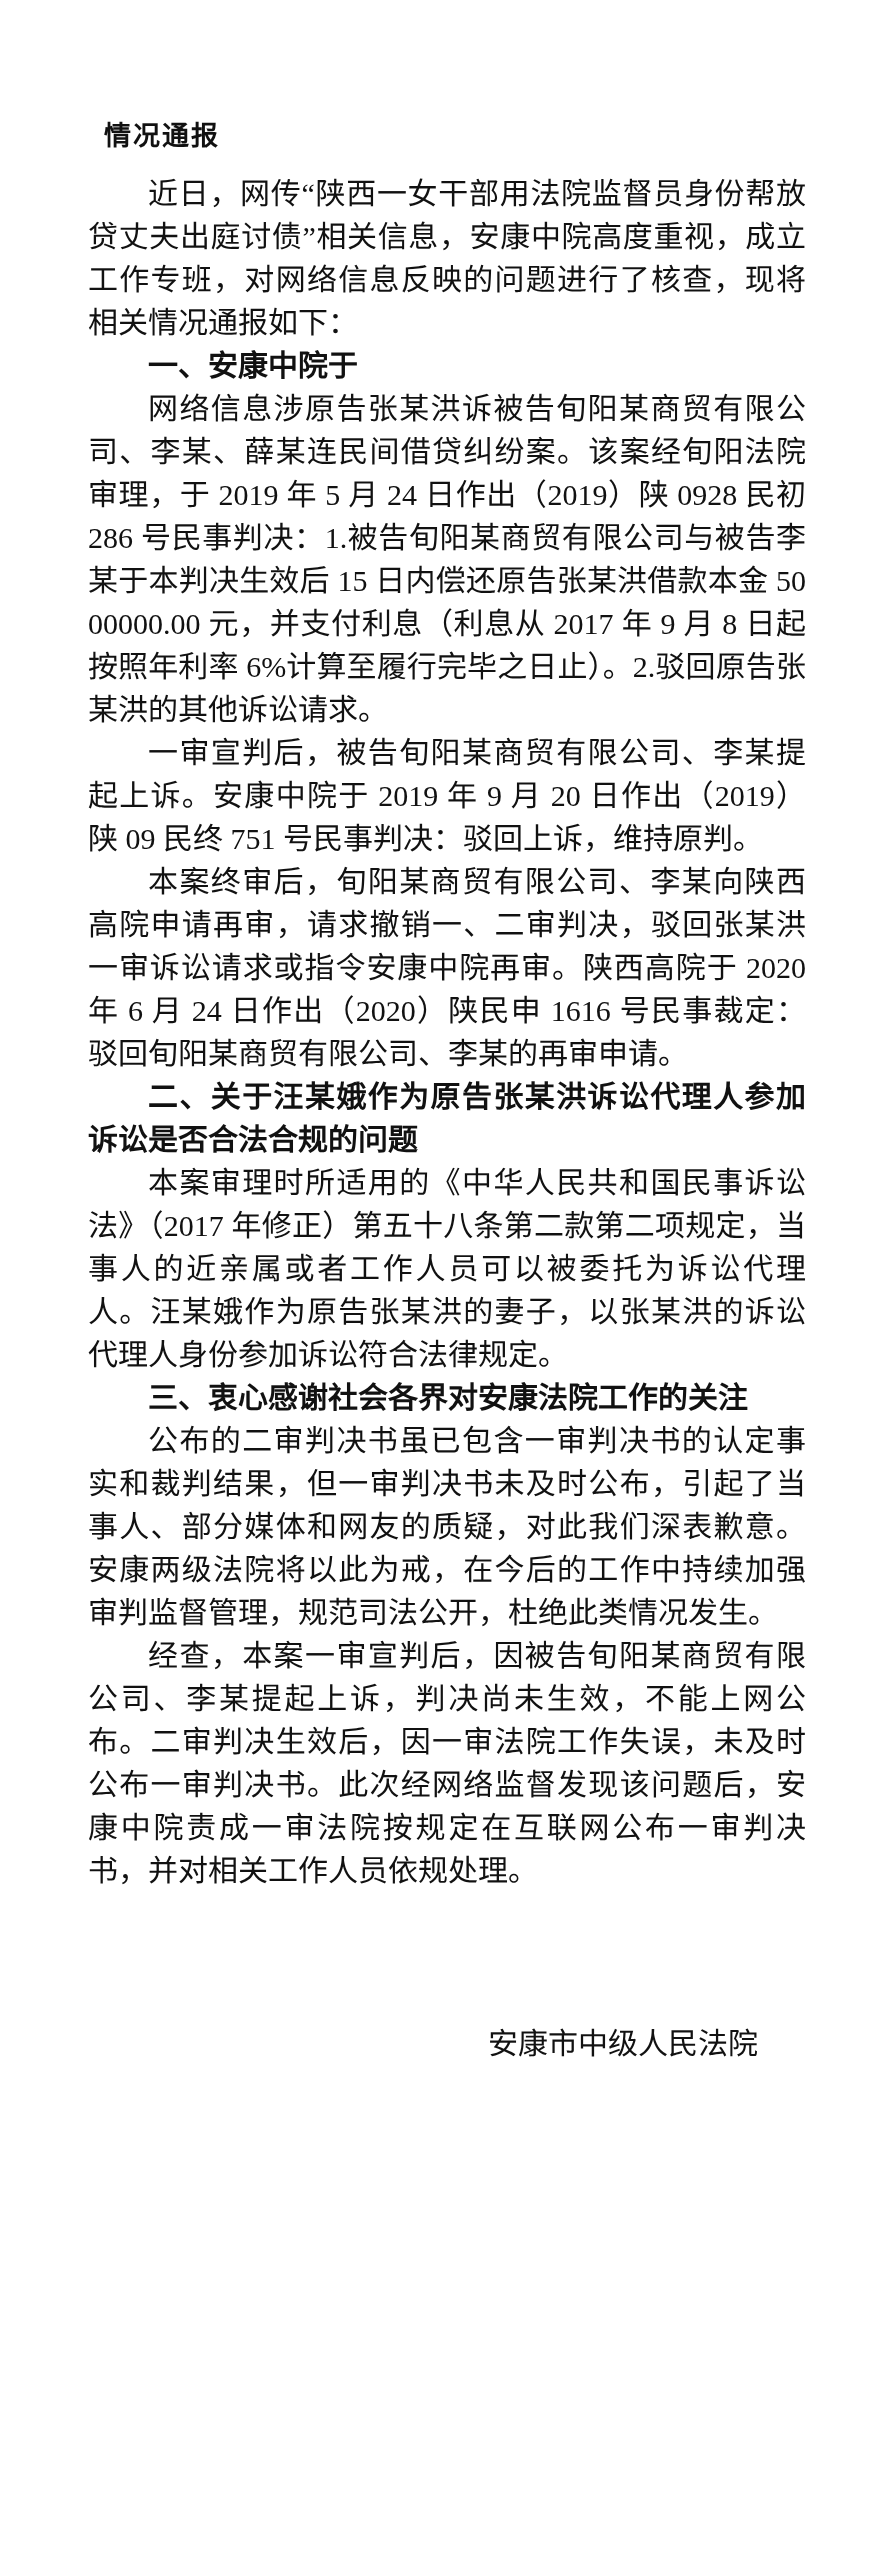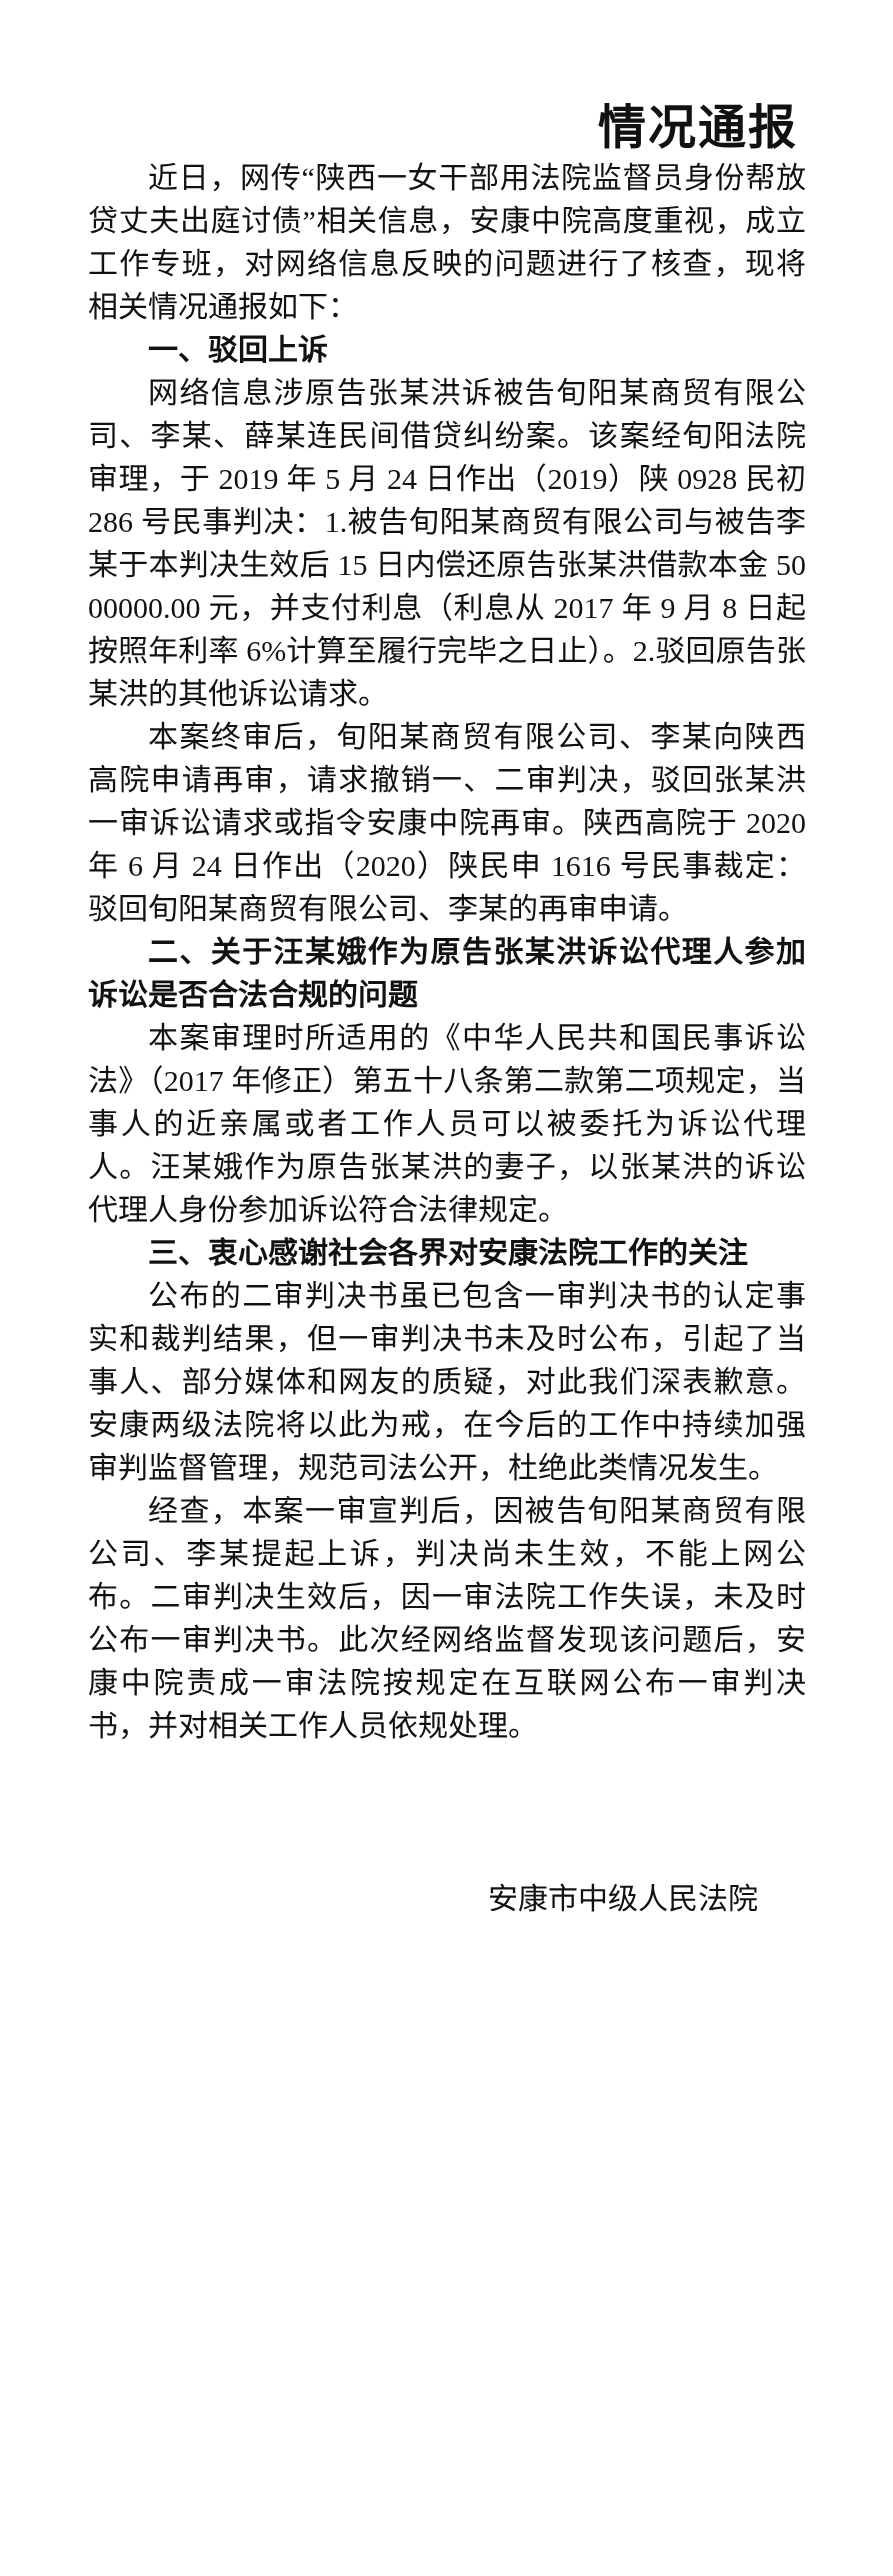--- a/index.html
+++ b/index.html
@@ -14,25 +14,25 @@
   }
   .page {
     box-sizing: border-box;
     width: 894px;
     height: 2576px;
     padding: 100px 88px 0 88px;
     color: #111111;
     background: #ffffff;
   }
   .doc-title {
-    margin: 8px;
-    text-align: right;
+    margin: 16px;
+    text-align: left;
     font-family: "Liberation Serif", "DejaVu Serif", serif;
     font-weight: 700;
-    font-size: 48px;
+    font-size: 27px;
     line-height: 40px;
     letter-spacing: 2px;
   }
   .doc-body {
     font-family: "Liberation Serif", "DejaVu Serif", serif;
     font-size: 30px;
     line-height: 43px;
     text-align: justify;
     word-break: break-all;
   }
@@ -65,24 +65,25 @@
 <body>
 
 <div class="page">
 
   <h1 class="doc-title">情况通报</h1>
 
   <div class="doc-body">
 
     <p class="para">近日，网传“陕西一女干部用法院监督员身份帮放贷丈夫出庭讨债”相关信息，安康中院高度重视，成立工作专班，对网络信息反映的问题进行了核查，现将相关情况通报如下：</p>
 
-    <p class="heading">一、驳回上诉</p>
+    <p class="heading">一、安康中院于</p>
 
     <p class="para">网络信息涉原告张某洪诉被告旬阳某商贸有限公司、李某、薛某连民间借贷纠纷案。该案经旬阳法院审理，于 2019 年 5 月 24 日作出（2019）陕 0928 民初 286 号民事判决：1.被告旬阳某商贸有限公司与被告李某于本判决生效后 15 日内偿还原告张某洪借款本金 5000000.00 元，并支付利息（利息从 2017 年 9 月 8 日起按照年利率 6%计算至履行完毕之日止）。2.驳回原告张某洪的其他诉讼请求。</p>
 
+    <p class="para">一审宣判后，被告旬阳某商贸有限公司、李某提起上诉。安康中院于 2019 年 9 月 20 日作出（2019）陕 09 民终 751 号民事判决：驳回上诉，维持原判。</p>
 
     <p class="para">本案终审后，旬阳某商贸有限公司、李某向陕西高院申请再审，请求撤销一、二审判决，驳回张某洪一审诉讼请求或指令安康中院再审。陕西高院于 2020 年 6 月 24 日作出（2020）陕民申 1616 号民事裁定：驳回旬阳某商贸有限公司、李某的再审申请。</p>
 
 
     <p class="heading">二、关于汪某娥作为原告张某洪诉讼代理人参加诉讼是否合法合规的问题</p>
 
     <p class="para">本案审理时所适用的《中华人民共和国民事诉讼法》（2017 年修正）第五十八条第二款第二项规定，当事人的近亲属或者工作人员可以被委托为诉讼代理人。汪某娥作为原告张某洪的妻子，以张某洪的诉讼代理人身份参加诉讼符合法律规定。</p>
 
 
     <p class="heading">三、衷心感谢社会各界对安康法院工作的关注</p>

